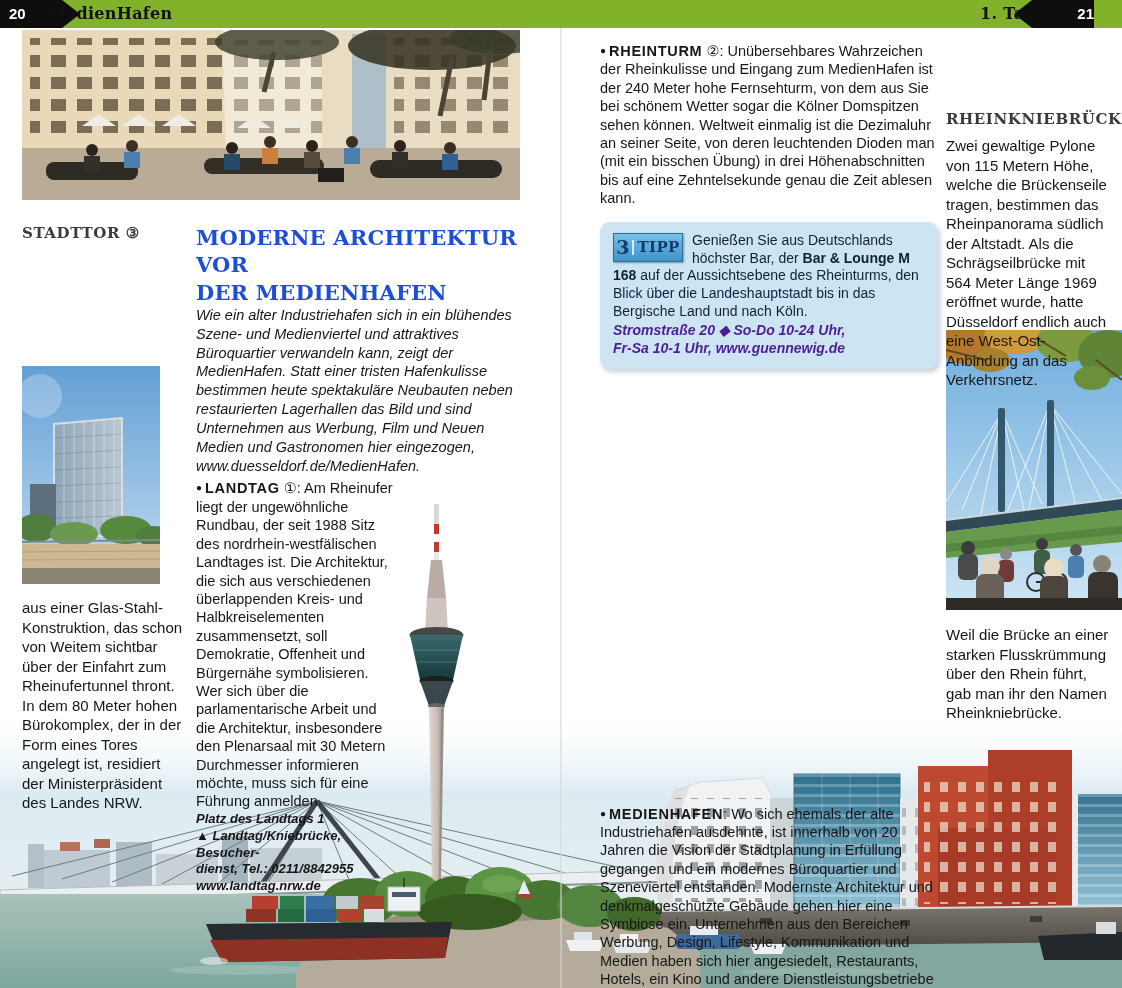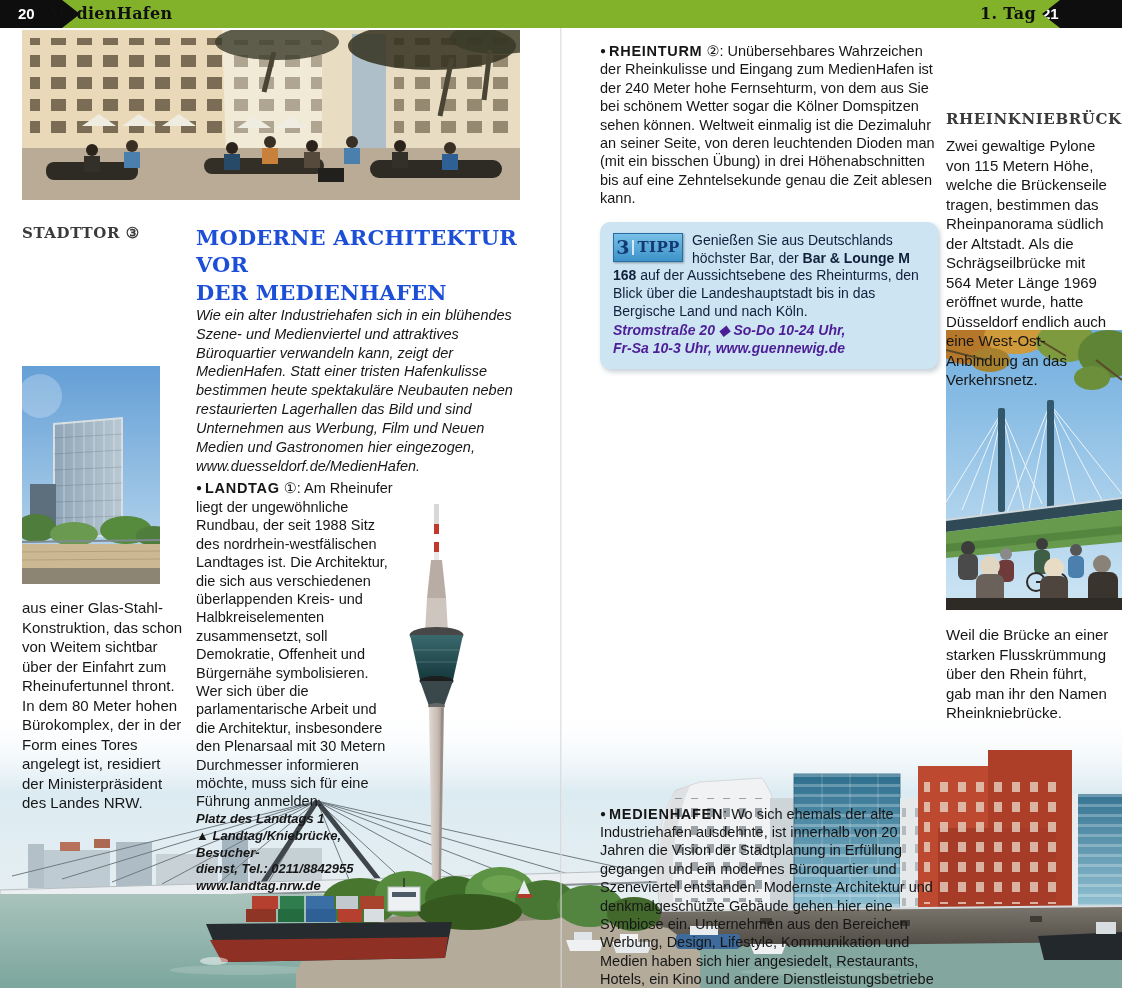--- a/index.html
+++ b/index.html
@@ -2,22 +2,22 @@
 <html><head>
 <meta charset="utf-8">
 <style>
   html,body{margin:0;padding:0}
   body{width:1122px;height:988px;position:relative;background:#ffffff;overflow:hidden;
        font-family:"Liberation Sans",sans-serif;color:#161616}
   .abs{position:absolute}
   
   .bar{top:0;left:0;width:1122px;height:28px;background:#82b22a}
   .tab{top:0;height:28px;background:#0e0e0e;color:#fff;font-weight:bold;font-size:15px;line-height:28px}
-  .tab-left{left:0;width:80px;clip-path:polygon(0 0,62px 0,80px 50%,62px 100%,0 100%);padding-left:18px;box-sizing:border-box}
-  .tab-right{left:1042px;width:80px;clip-path:polygon(0 50%,18px 0,80px 0,80px 100%,18px 100%);text-align:left;padding-right:13px;box-sizing:border-box}
+  .tab-left{left:0;width:80px;clip-path:polygon(0 0,62px 0,80px 50%,62px 100%,0 100%);padding-left:9px;box-sizing:border-box}
+  .tab-right{left:1014px;width:80px;clip-path:polygon(0 50%,18px 0,80px 0,80px 100%,18px 100%);text-align:right;padding-right:0;box-sizing:border-box}
   .hdr-title{top:4px;font-family:"DejaVu Serif",serif;font-weight:bold;font-size:16px;color:#101010;letter-spacing:.3px}
   
   .slabhead{font-family:"DejaVu Serif",serif;font-weight:bold;font-size:15px;letter-spacing:.6px;color:#3a3a3a;margin-bottom:8px}
   .main-heading div{font-family:"DejaVu Serif",serif;font-weight:bold;font-size:21px;line-height:1.3;letter-spacing:.2px;color:#1d4ed8}
   .sb-txt{font-size:15px;line-height:1.3}
   .bodytxt{font-size:14.5px;line-height:1.27}
   .lbl{font-weight:bold;letter-spacing:.7px}
   .dot{font-size:10px;vertical-align:2px;margin-right:3px}
   .addr{font-style:italic;font-weight:bold;font-size:13px;line-height:1.3}
   .intro{font-style:italic;font-size:14.5px;line-height:1.3;margin:0 0 4px 0}
@@ -376,21 +376,21 @@
 
   <div class="tip-box">
     <div class="tip-txt">
       <span class="tip-badge">
         <span class="n">3</span>
         <span class="bdiv"></span>
         <span class="t">TIPP</span>
       </span>
       <span>Genießen Sie aus Deutschlands höchster Bar, der </span><b>Bar &amp; Lounge M 168</b><span> auf der Aussichtsebene des Rheinturms, den Blick über die Landeshauptstadt bis in das Bergische Land und nach Köln.</span>
       <div class="tip-det">Stromstraße 20 ◆ So-Do 10-24 Uhr,</div>
-      <div class="tip-det">Fr-Sa 10-3 Uhr, www.guennewig.de</div>
+      <div class="tip-det">Fr-Sa 10-1 Uhr, www.guennewig.de</div>
     </div>
   </div>
 
   <div class="bodytxt" style="margin-top:18px">
     <span class="float-pan"></span>
     <span class="dot">●</span><span class="lbl">MEDIENHAFEN</span><span>: Wo sich ehemals der alte Industriehafen ausdehnte, ist innerhalb von 20 Jahren die Vision der Stadtplanung in Erfüllung gegangen und ein modernes Büroquartier und Szeneviertel entstanden. Modernste Architektur und denkmalgeschützte Gebäude gehen hier eine Symbiose ein. Unternehmen aus den Bereichen Werbung, Design, Lifestyle, Kommunikation und Medien haben sich hier angesiedelt, Restaurants, Hotels, ein Kino und andere Dienstleistungsbetriebe haben eröffnet und das Areal mit Leben gefüllt. Wer sich ein wenig Zeit nimmt und das Viertel erkundet, flaniert vorbei an alten Lagerhallen, Kaimauern, Treppenanlagen, gusseisernen Pollern und schmiedeeisernen Geländern aus dem alten Handelshafen von 1896, an Gleisanlagen und Kränen der alten Ladestraße ebenso wie an den Bauten der Großen der internationalen Architekturszene.</span>
   </div>
 </div>
 
 <div class="abs content" style="left:946px;top:110px;width:166px">

